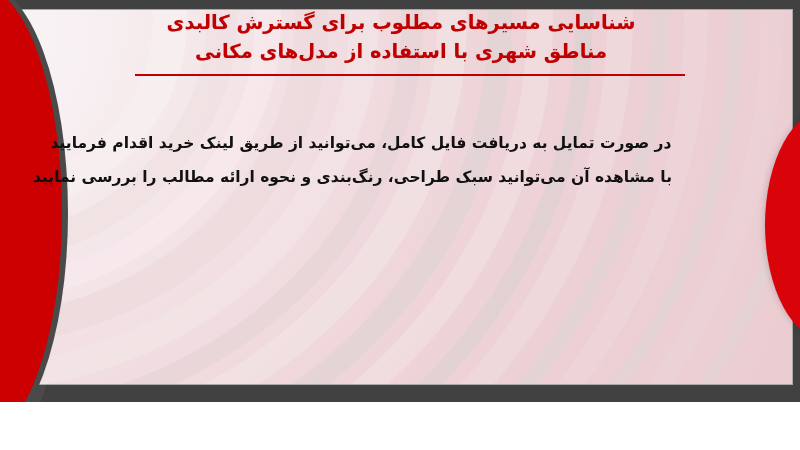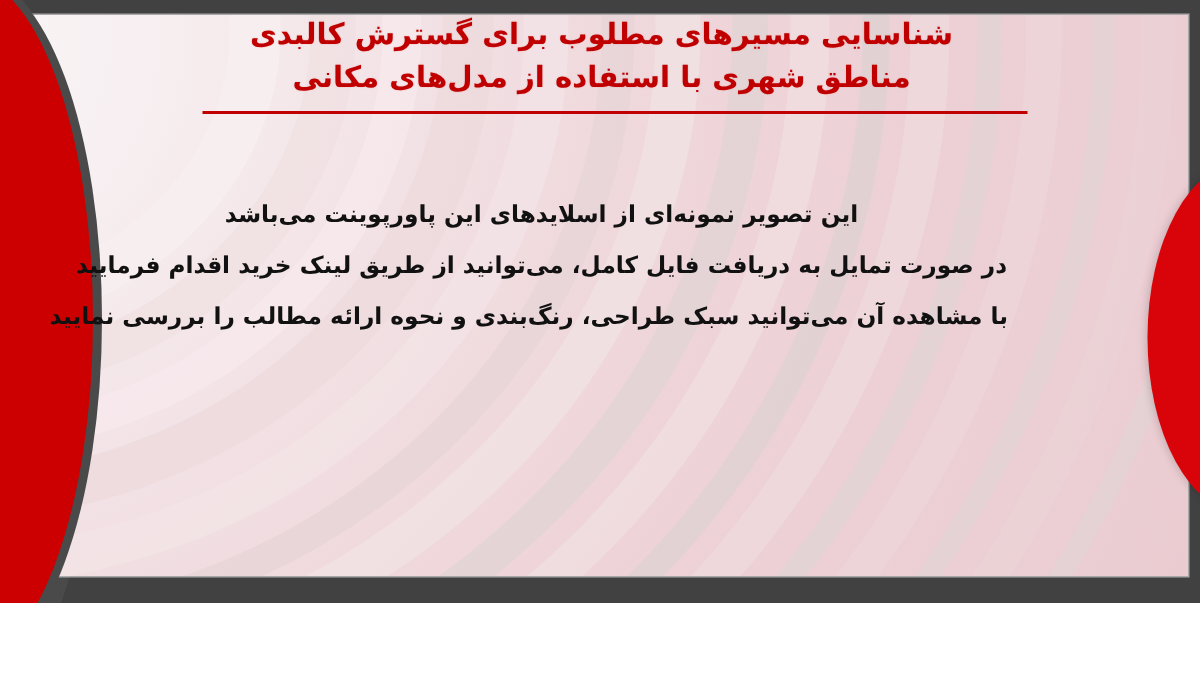--- a/index.html
+++ b/index.html
@@ -217,20 +217,19 @@
   <div class="red-blob-right"></div>
 
   <div class="content">
 
     <div class="title">شناسایی مسیرهای مطلوب برای گسترش کالبدی
 مناطق شهری با استفاده از مدل‌های مکانی</div>
 
     <div class="title-rule"></div>
 
     <div class="body-block">
-      <span class="body-line l1">این تصویر نمونه‌ای از اسلایدهای این پاورپوینت می‌باشد</span>
       <span class="body-line l3">در صورت تمایل به دریافت فایل کامل، می‌توانید از طریق لینک خرید اقدام فرمایید</span>
       <span class="body-line l2">با مشاهده آن می‌توانید سبک طراحی، رنگ‌بندی و نحوه ارائه مطالب را بررسی نمایید</span>
     </div>
 
   </div>
 
 </div>
 
 </body></html>

